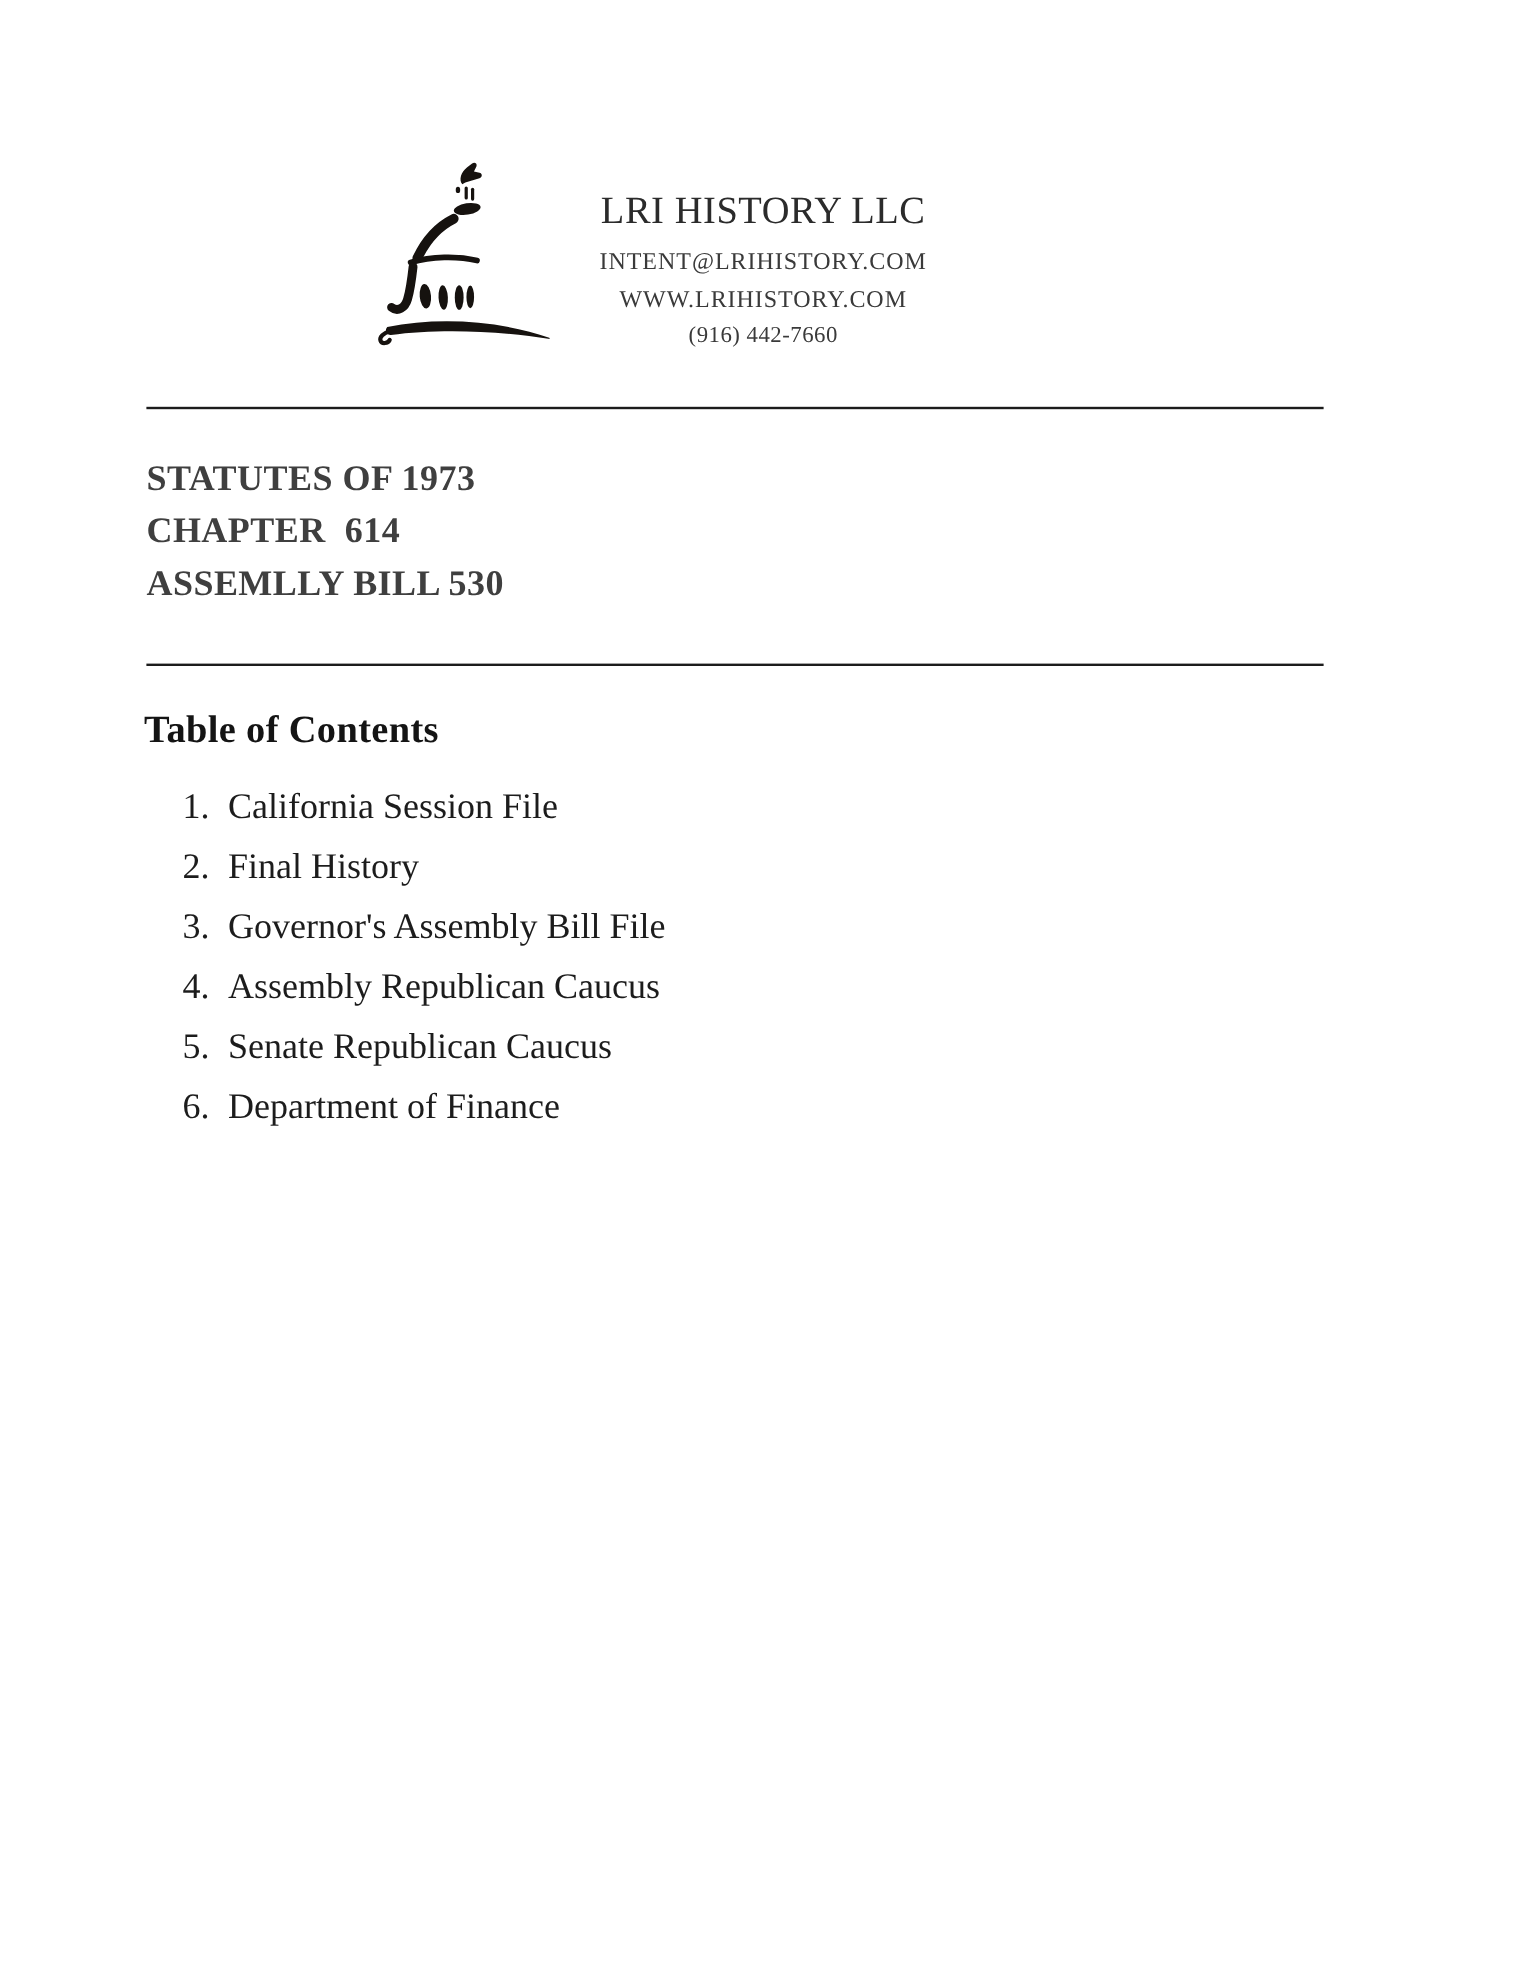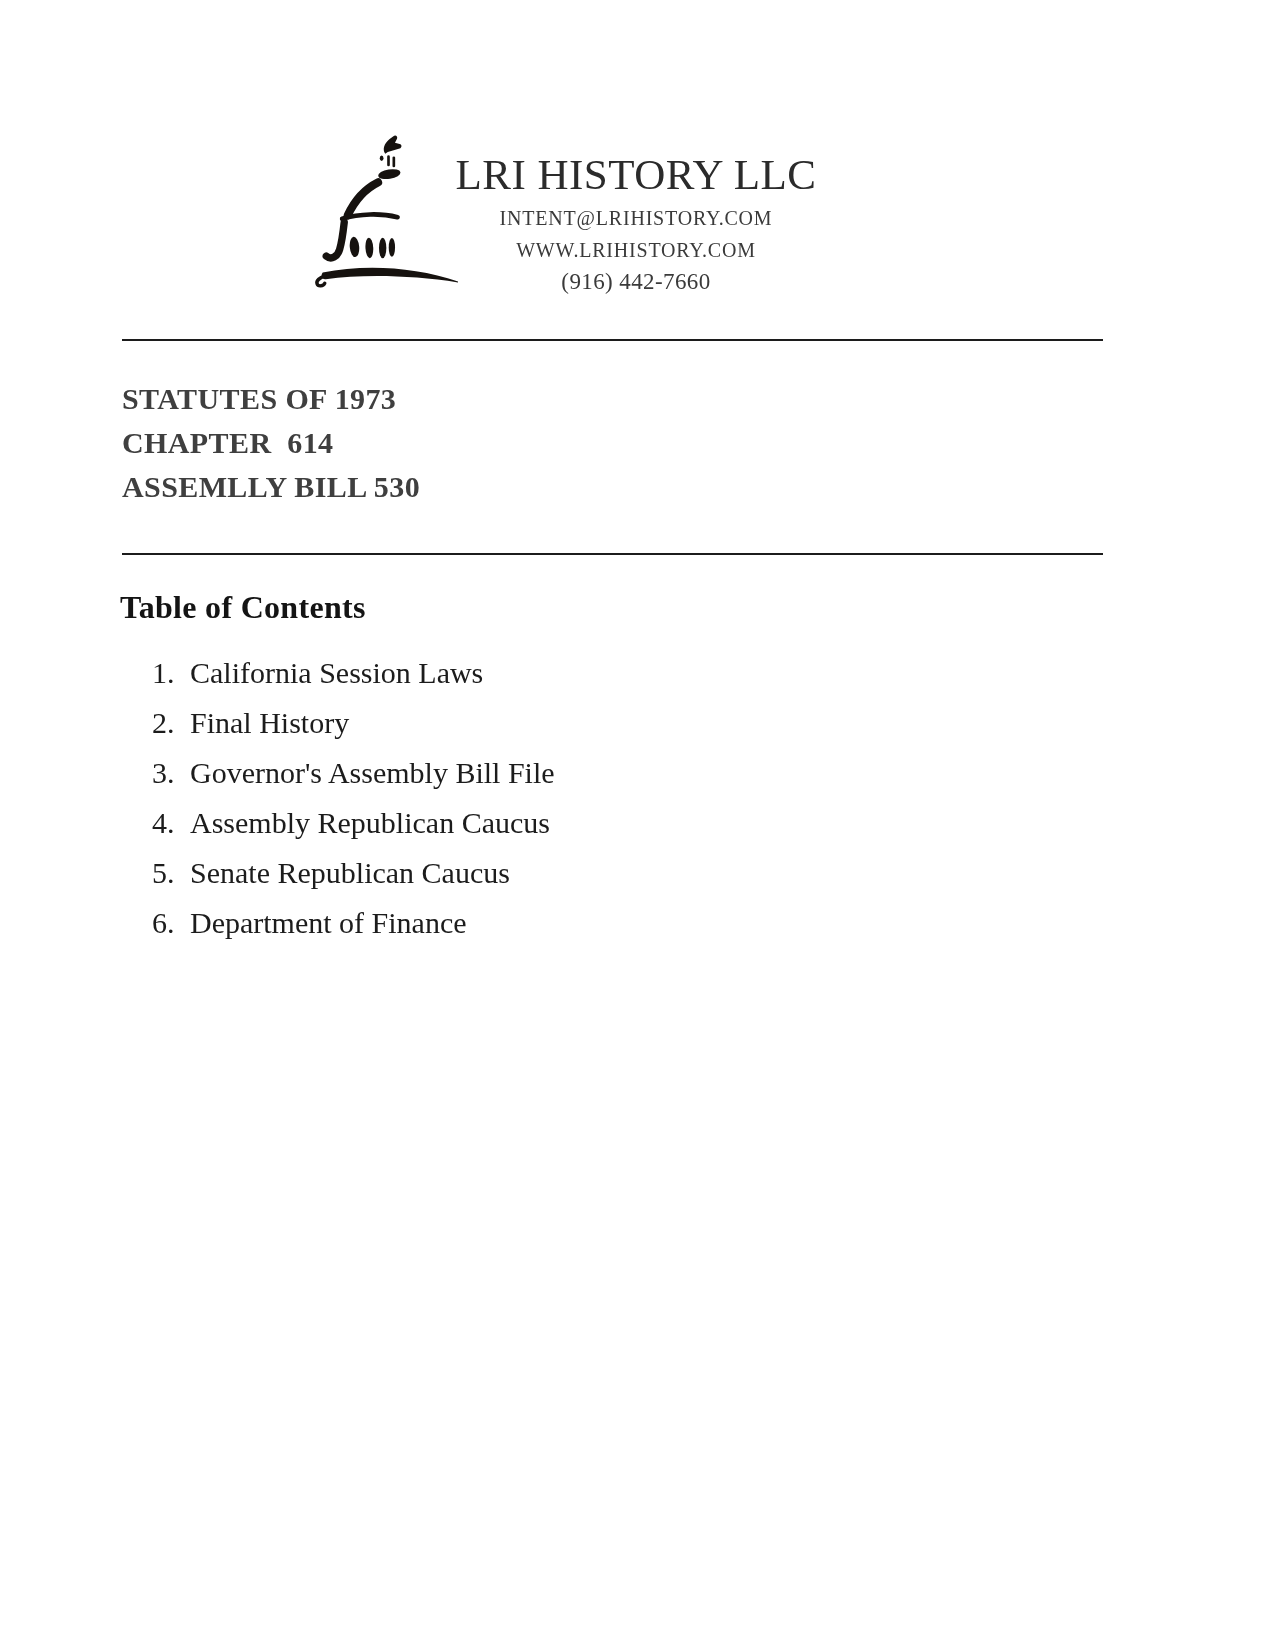--- a/index.html
+++ b/index.html
@@ -24,37 +24,37 @@
     height: 164px;
   }
   .logo svg { width: 100%; height: 100%; display: block; }
 
   .company-name {
     position: absolute;
     left: 436px;
     top: 157px;
     width: 400px;
     text-align: center;
-    font-size: 43px;
+    font-size: 32px;
     line-height: 36px;
     color: #2b2b2b;
     letter-spacing: 0.5px;
     white-space: nowrap;
   }
   .contact-line {
     position: absolute;
     left: 436px;
     width: 400px;
     text-align: center;
     color: #3a3a3a;
     white-space: nowrap;
   }
   .contact-email   { top: 207px; font-size: 20px; letter-spacing: 0.8px; }
   .contact-website { top: 239px; font-size: 20px; letter-spacing: 0.8px; }
-  .contact-phone   { top: 269px; font-size: 23px; letter-spacing: 0.4px; }
+  .contact-phone   { top: 269px; font-size: 19px; letter-spacing: 0.4px; }
 
   
   .rule {
     position: absolute;
     left: 122px;
     width: 981px;
     height: 2px;
     background: #1c1c1c;
   }
   .rule-top    { top: 339px; }
@@ -162,21 +162,21 @@
     <div class="title-line">ASSEMLLY BILL 530</div>
   </section>
 
   <div class="rule rule-bottom"></div>
 
   <section>
     <h2 class="toc-heading">Table of Contents</h2>
     <ol class="toc-list">
       <li class="toc-item">
         <span class="toc-num">1.</span>
-        <span class="toc-label">California Session Laws</span>
+        <span class="toc-label">California Session File</span>
       </li>
       <li class="toc-item">
         <span class="toc-num">2.</span>
         <span class="toc-label">Final History</span>
       </li>
       <li class="toc-item">
         <span class="toc-num">3.</span>
         <span class="toc-label">Governor's Assembly Bill File</span>
       </li>
       <li class="toc-item">

